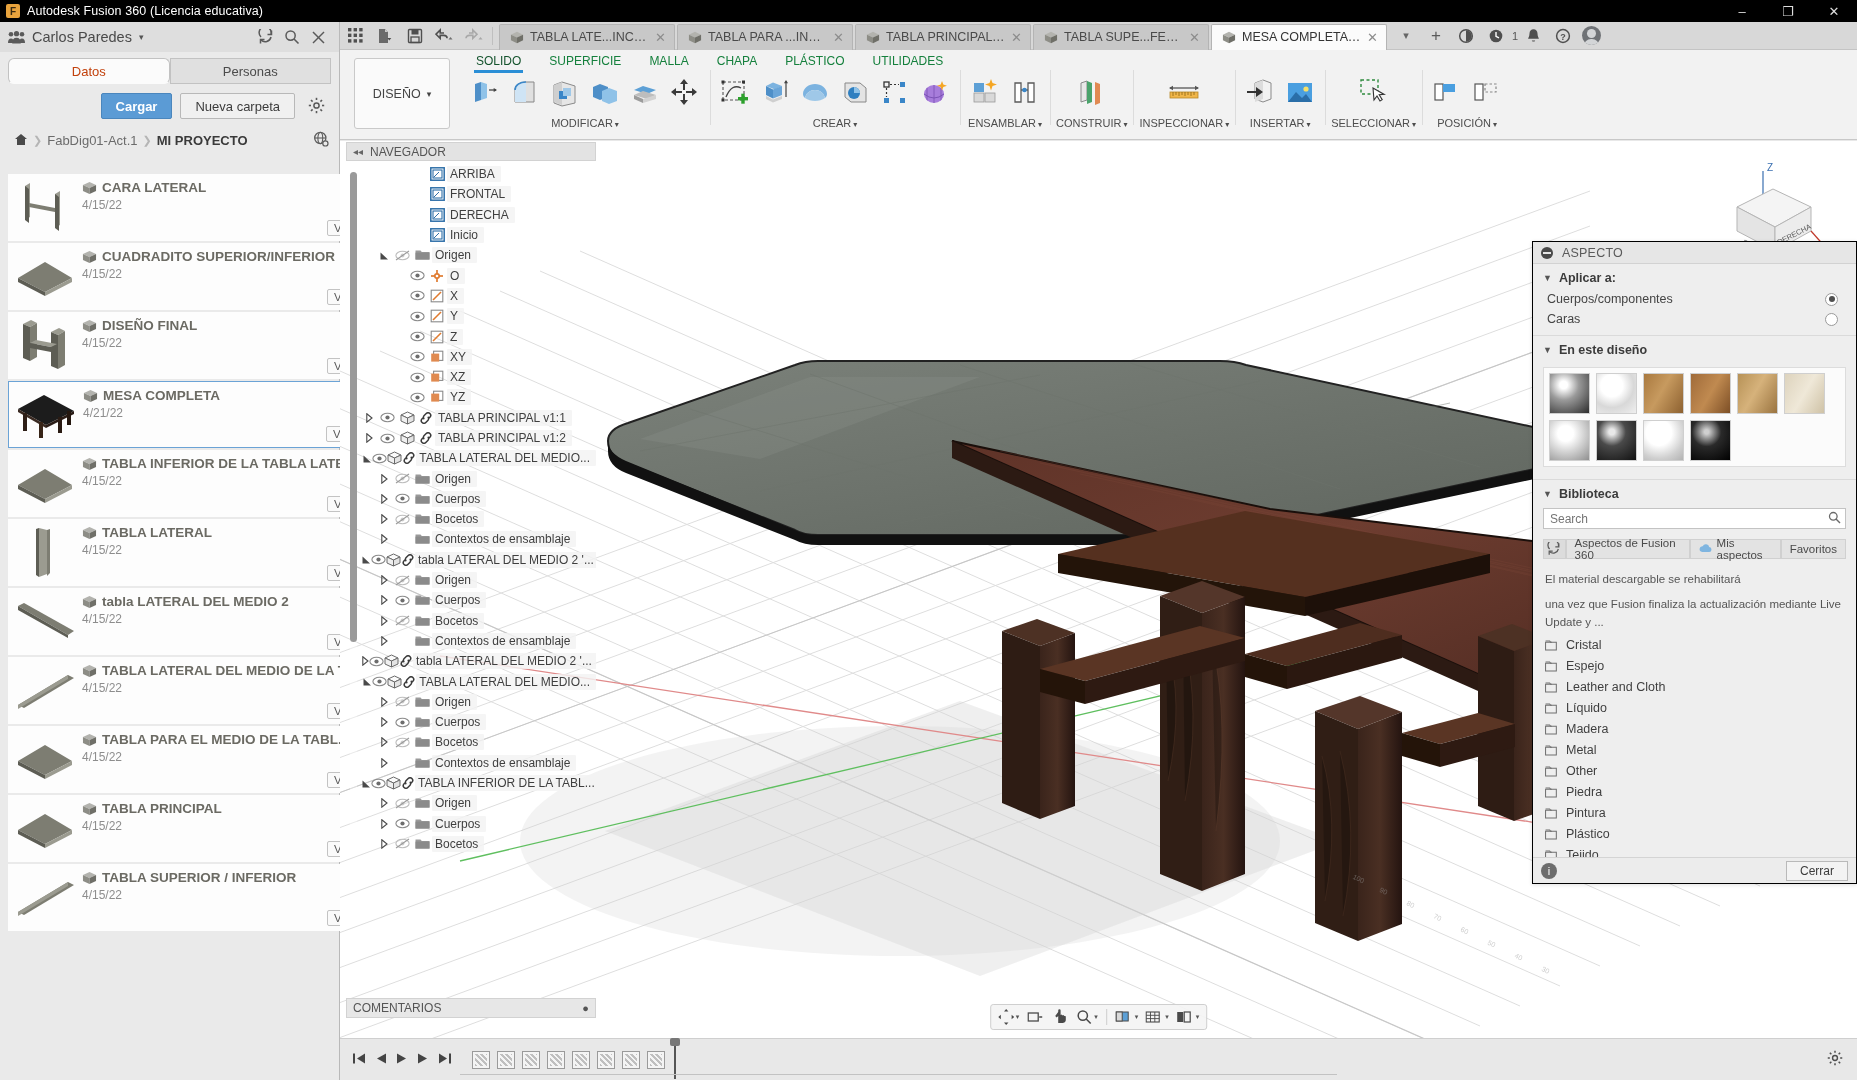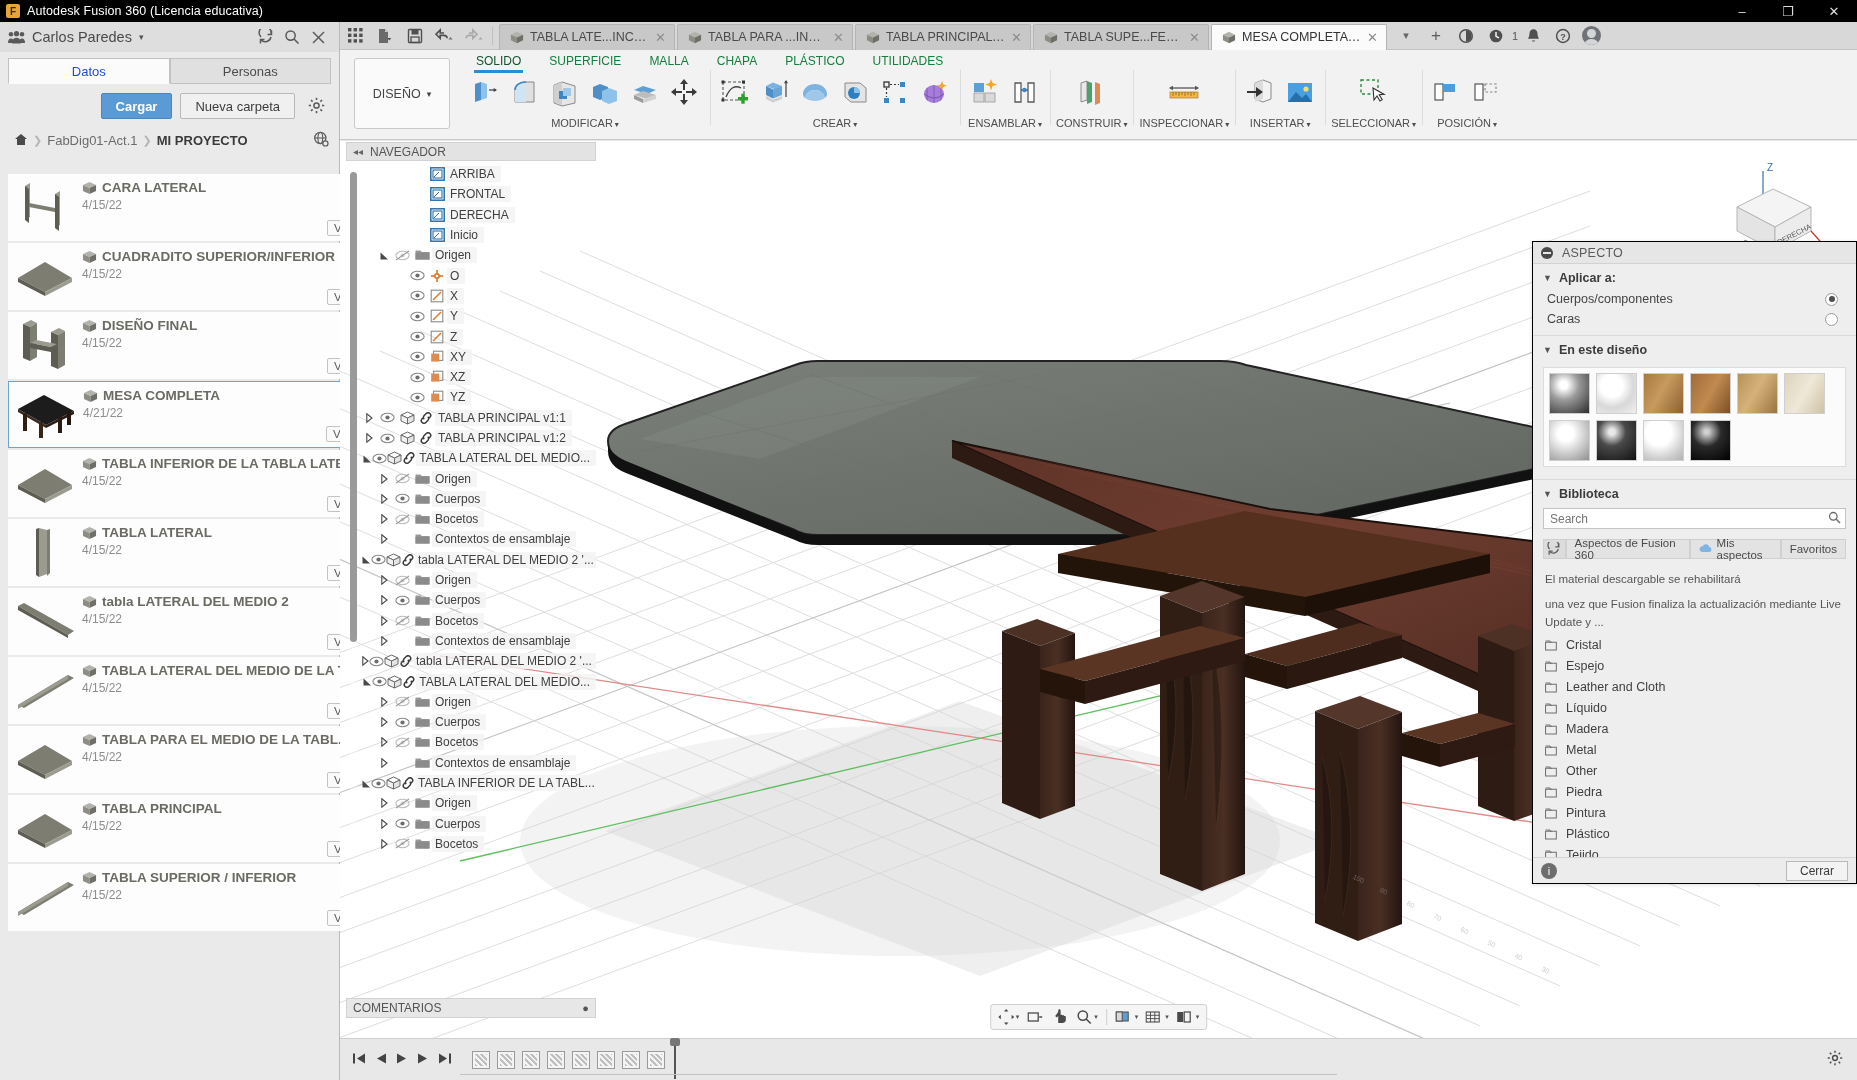--- a/index.html
+++ b/index.html
@@ -45,21 +45,21 @@
   .lp-user { font-size:14.5px; color:#4a4a4a; }
   .caret { margin-left:7px; font-size:9px; color:#555; }
   .lp-head .spacer { flex:1; }
   .ic-btn { width:26px;height:24px;display:flex;align-items:center;justify-content:center;color:#5a5a5a; }
 
   .lp-tabs { display:flex; height:26px; margin:6px 8px 0 8px; }
   .lp-tab {
     flex:1; display:flex;align-items:center;justify-content:center;
     border:1px solid #c2c2c2; background:#e0e0e0; font-size:13px; color:#4b4b4b;
   }
-  .lp-tab.active { background:#fbfbfb; border-bottom-color:#fbfbfb; color:#1d4ed8; }
+  .lp-tab.active { background:#fbfbfb; border-bottom-color:#fbfbfb; color:#c2410c;border-radius:6px; }
 
   .lp-actions { display:flex; justify-content:flex-end; gap:8px; padding:9px 10px 8px 0; }
   .btn {
     height:26px; padding:0 14px; border:1px solid #b8b8b8; background:#f0f0f0;
     font-size:13px; color:#3c3c3c; display:flex;align-items:center;border-radius:2px;
   }
   .btn.primary { background:#5b9bd5; border-color:#4a86bd; color:#fff; font-weight:bold;}
 
   .breadcrumb { display:flex; align-items:center; gap:5px; padding:4px 0 4px 14px; font-size:13px; color:#6b6b6b; }
   .breadcrumb .home { color:#4a4a4a; font-size:13px; }

